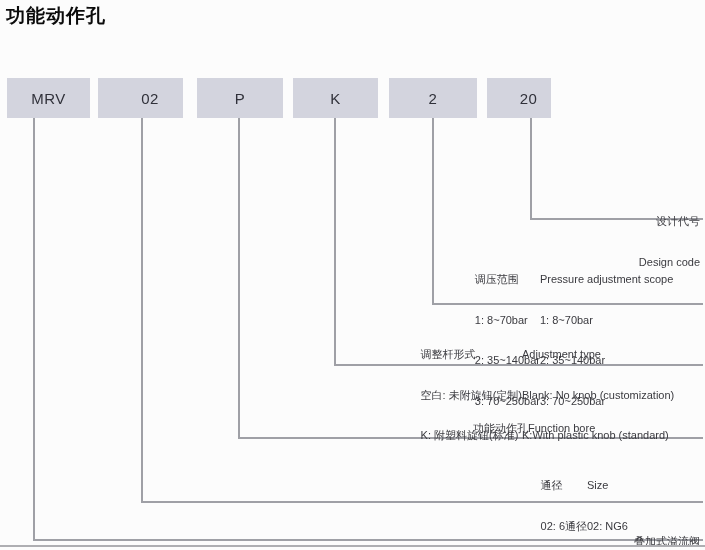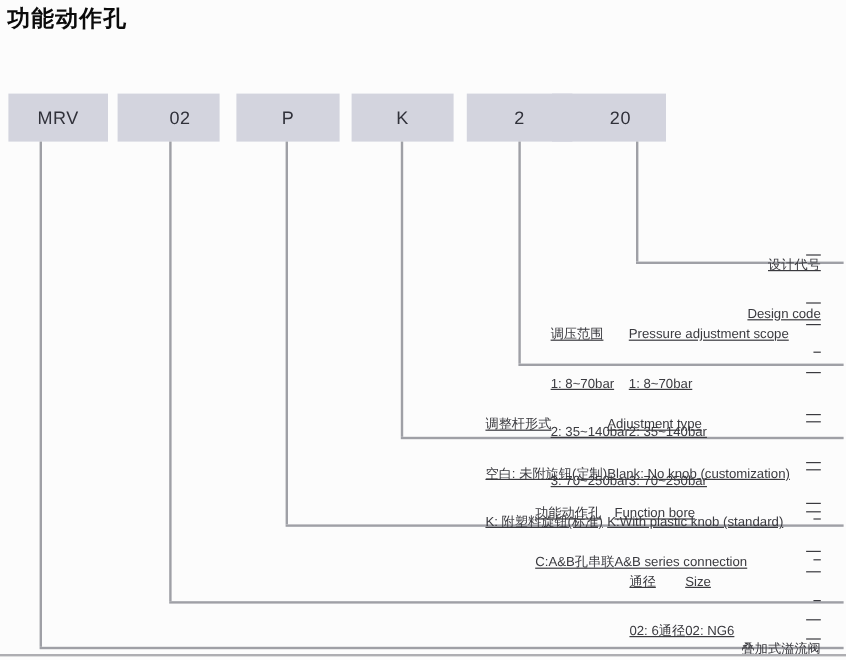--- a/index.html
+++ b/index.html
@@ -22,23 +22,23 @@
     position: absolute; top: 78px; height: 40px;
     background: #d3d4de;
     display: flex; align-items: center; justify-content: center;
     font-size: 15px; color: #30313a; letter-spacing: 0.5px;
   }
 
   .vline { position: absolute; width: 1.5px; background: #9fa0a6; }
   .hline { position: absolute; height: 1.5px; background: #9fa0a6; }
 
   .callout {
-    position: absolute; right: 21px;
+    position: absolute; right: 5px;
     font-size: 11px; line-height: 13.5px; color: #3a3a3f;
-    text-align: right; white-space: pre; text-decoration: underline;
+    text-align: right; white-space: pre;
   }
   .callout .row { display: grid; grid-template-columns: 1fr var(--c2, 160px); }
   .callout .row span { display: block; text-align: left; white-space: pre; }
 
   .bottom-rule {
     position: absolute; left: 0; top: 545px; width: 705px; height: 2px;
     background: #aeaeb2;
   }
 </style>
 </head>
@@ -46,21 +46,21 @@
 
 <div class="page">
 
   <div class="title">功能动作孔</div>
 
   <div class="code-box" style="left:7px;   width:83px;">MRV</div>
   <div class="code-box" style="left:98px;  width:85px;padding-left:19px;">02</div>
   <div class="code-box" style="left:197px; width:86px;">P</div>
   <div class="code-box" style="left:293px; width:85px;">K</div>
   <div class="code-box" style="left:389px; width:88px;">2</div>
-  <div class="code-box" style="left:460px; width:95px;padding-left:19px;">20</div>
+  <div class="code-box" style="left:487px; width:64px;padding-left:19px;">20</div>
 
   <div class="vline" style="left:33px;  top:118px; height:421px;"></div>
   <div class="vline" style="left:141px; top:118px; height:383px;"></div>
   <div class="vline" style="left:238px; top:118px; height:319px;"></div>
   <div class="vline" style="left:334px; top:118px; height:246px;"></div>
   <div class="vline" style="left:432px; top:118px; height:185px;"></div>
   <div class="vline" style="left:530px; top:118px; height:100px;"></div>
 
   <div class="hline" style="left:530px; top:218px; width:173px;"></div>
   <div class="hline" style="left:432px; top:303px; width:271px;"></div>
@@ -106,24 +106,20 @@
       <span>K: 附塑料旋钮(标准)</span>
       <span>K:With plastic knob (standard)</span>
     </div>
   </div>
 
   <div class="callout" style="top:395px; --c2:172px;">
     <div class="row">
       <span>功能动作孔</span>
       <span>Function bore</span>
     </div>
-    <div class="row">
-      <span>C:A&amp;B孔串联</span>
-      <span>A&amp;B series connection</span>
-    </div>
   </div>
 
   <div class="callout" style="top:452px; --c2:113px;">
     <div class="row">
       <span>通径</span>
       <span>Size</span>
     </div>
     <div class="row">
       <span>02: 6通径</span>
       <span>02: NG6</span>

